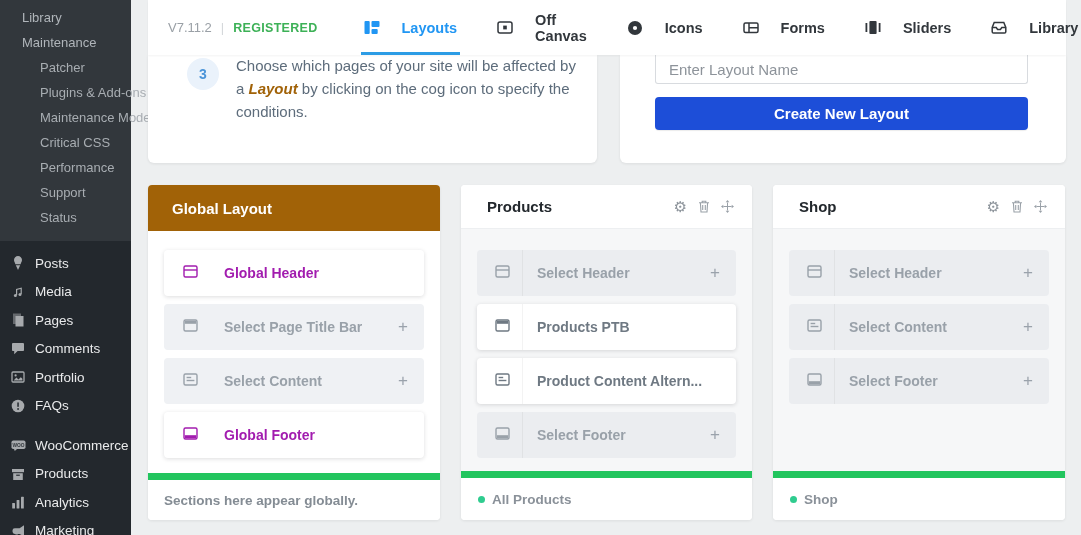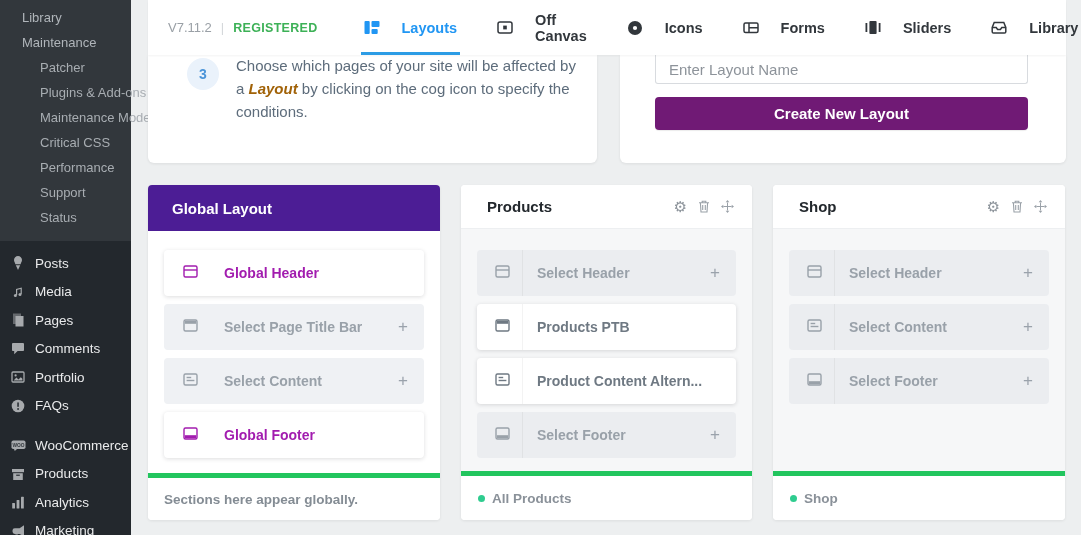--- a/index.html
+++ b/index.html
@@ -34,50 +34,50 @@
   
   .instr-card { left:148px; top:55px; width:449px; height:108px; border-radius:0 0 6px 6px; }
   .step-circle { position:absolute; left:39px; top:3px; width:32px; height:32px; border-radius:50%; background:#eaf2fb; color:#4b94d8; font-size:14px; font-weight:bold; display:flex; align-items:center; justify-content:center; }
   .instr-text { position:absolute; left:88px; top:-1px; font-size:15px; line-height:23px; color:#5d6c7b; }
   .instr-text b { color:#a16207;font-style:italic; }
 
   
   .create-card { left:620px; top:55px; width:446px; height:108px; border-radius:0 0 6px 6px; }
   .layout-input { position:absolute; left:35px; top:0; width:373px; height:29px; border:1px solid #d8dbdf; border-top:none; border-radius:0 0 3px 3px; font:15px "Liberation Sans",sans-serif; color:#6b7177; padding:0 13px; outline:none; }
   .layout-input::placeholder { color:#8d939a; }
-  .create-btn { position:absolute; left:35px; top:42px; width:373px; height:33px; background:#701a75; border:none; border-radius:4px; color:#fff; font-family:inherit; font-weight:bold; font-size:15px; cursor:pointer; box-shadow:0 1px 1px rgba(0,0,0,.08); }
+  .create-btn { position:absolute; left:35px; top:42px; width:373px; height:33px; background:#1d4ed8; border:none; border-radius:4px; color:#fff; font-family:inherit; font-weight:bold; font-size:15px; cursor:pointer; box-shadow:0 1px 1px rgba(0,0,0,.08); }
 
   
   .layout-card { top:185px; width:292px; height:335px; }
   .lc-global { left:148px; }
   .lc-products { left:461px; width:291px; }
   .lc-shop { left:773px; }
 
-  .dark-head { height:46px; background:#4c1d95; border-radius:4px 4px 0 0; display:flex; align-items:center; padding-left:24px; color:#fff; font-size:15px; font-weight:bold; }
+  .dark-head { height:46px; background:#a16207; border-radius:4px 4px 0 0; display:flex; align-items:center; padding-left:24px; color:#fff; font-size:15px; font-weight:bold; }
 
   .cond-head { height:44px; background:#fff; border-bottom:1px solid #edeff1; border-radius:4px 4px 0 0; display:flex; align-items:center; padding:0 18px 0 26px; }
   .cond-title { font-size:15px; font-weight:bold; color:#23282d; margin-right:auto; }
   .head-icons { display:flex; align-items:center; gap:11px; color:#9aa1a8; }
   .head-icon { display:flex; cursor:pointer; }
   .gear-glyph { font-size:15px; line-height:1; color:#8e959c; }
 
   .card-body { position:absolute; left:0; right:0; top:44px; bottom:49px; background:#f6f7f8; }
   .rows { padding:19px 16px 0; }
   .cond .rows { padding-top:21px; }
   .lrow { height:46px; border-radius:4px; margin-bottom:8px; display:flex; align-items:center; font-size:14px; font-weight:bold; cursor:pointer; }
   .icon-cell { width:46px; min-width:46px; height:100%; display:flex; align-items:center; justify-content:center; padding-left:6px; }
   .cond .icon-cell { border-right:1px solid rgba(35,40,45,.055); }
   .lbl { margin-left:14px; white-space:nowrap; overflow:hidden; }
   .plus { margin-left:auto; margin-right:16px; color:#9aa2ab; font-size:17px; font-weight:400; }
   .lrow.empty { background:#eff1f4; color:#99a1a9; }
   .cond .lrow.empty { background:#ebedf0; }
   .lrow.assigned { background:#fff; box-shadow:0 1px 4px rgba(26,30,36,.15); color:#a21caf; }
   .cond .lrow.assigned { color:#6f7983; }
 
-  .card-foot { position:absolute; left:0; right:0; bottom:0; height:47px; background:#fff; border-top:5px solid #22c55e; border-radius:0 0 4px 4px; display:flex; align-items:center; padding-left:16px; font-size:13.5px; font-weight:600; color:#848c94; }
+  .card-foot { position:absolute; left:0; right:0; bottom:0; height:47px; background:#fff; border-top:7px solid #22c55e; border-radius:0 0 4px 4px; display:flex; align-items:center; padding-left:16px; font-size:13.5px; font-weight:600; color:#848c94; }
   .cond .card-foot { height:49px; gap:7px; padding-left:17px; color:#8a9199; }
   .dot { width:7px; height:7px; border-radius:50%; background:#2fcc8f; flex:none; }
 </style>
 </head>
 <body>
 
 <aside class="sidebar">
   <div class="submenu-block">
     <div class="sm-item">Library</div>
     <div class="sm-item">Maintenance</div>

